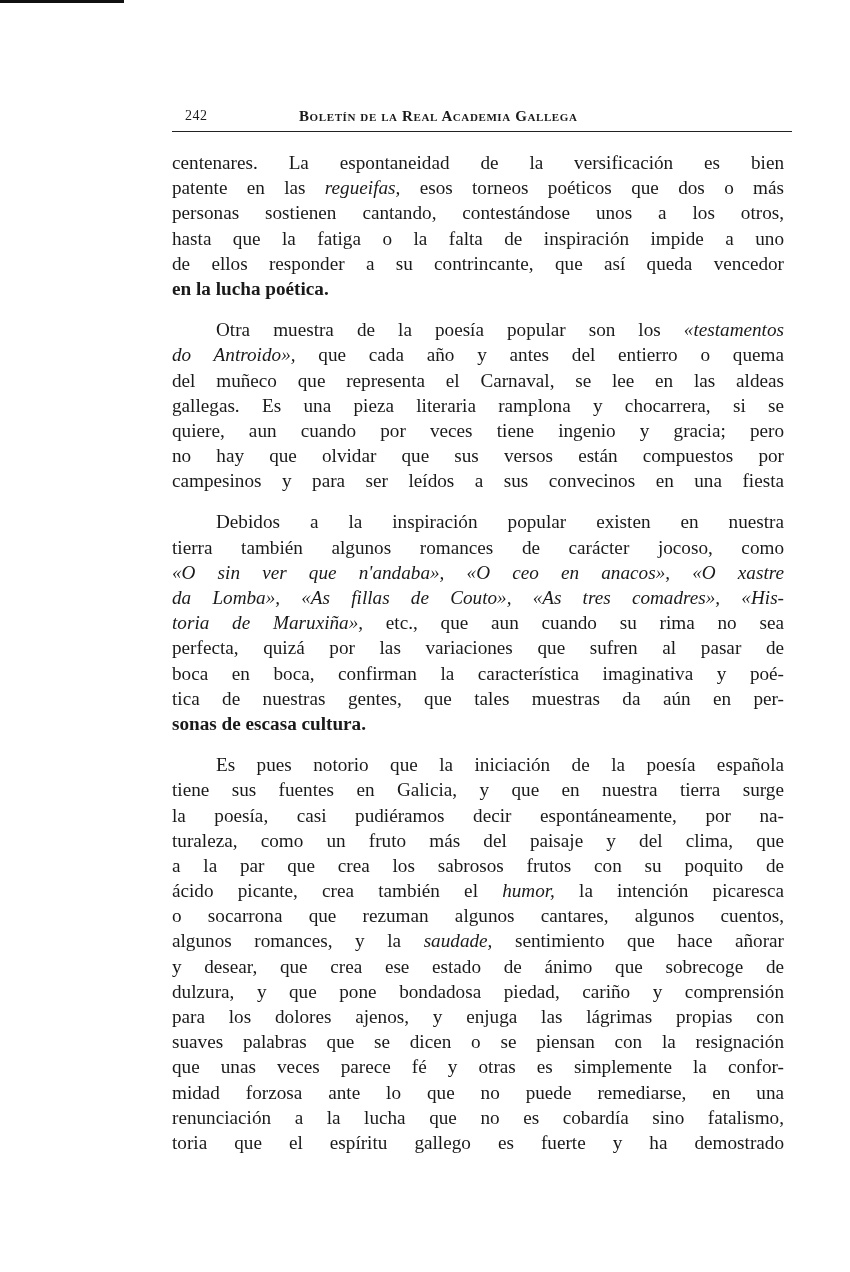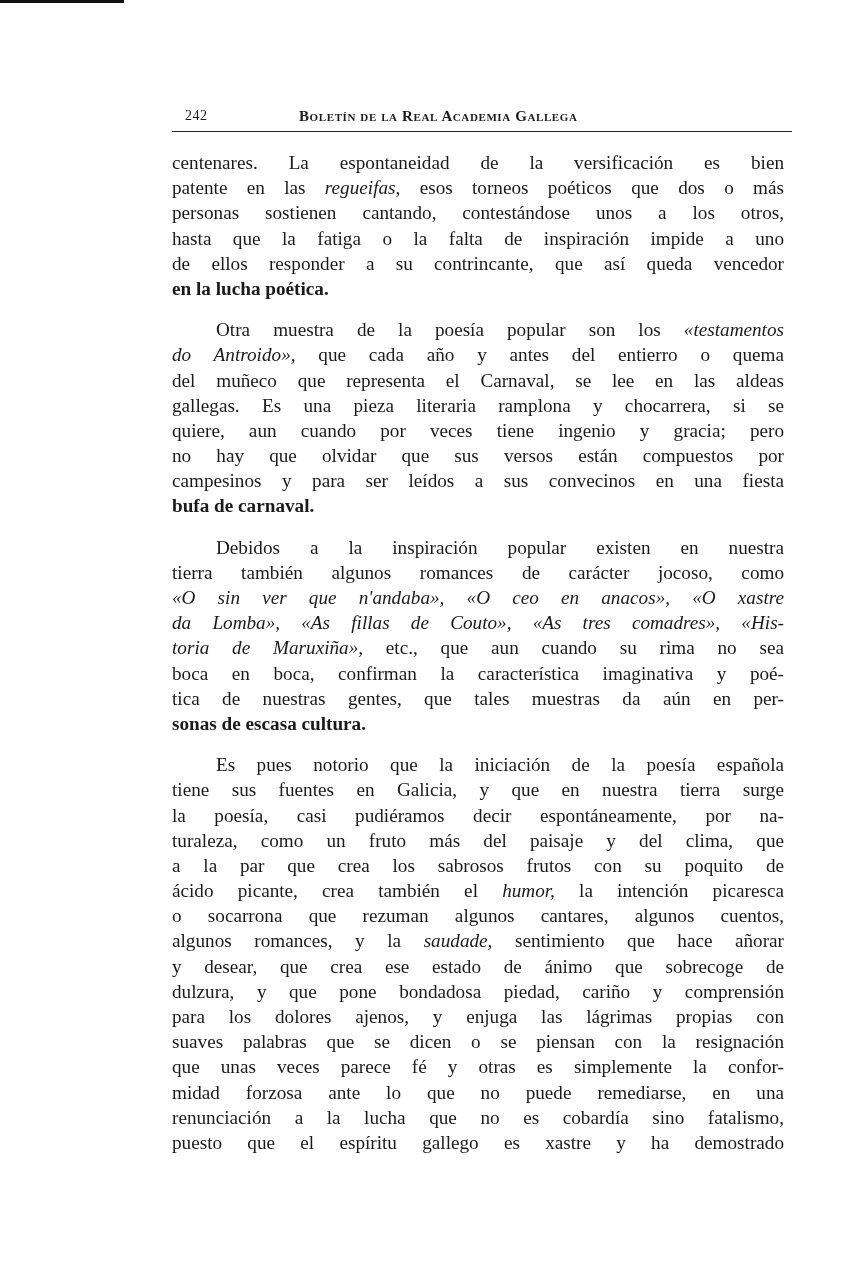--- a/index.html
+++ b/index.html
@@ -69,38 +69,38 @@
     <span class="line"><span>hasta que la fatiga o la falta de inspiración impide a uno</span></span>
     <span class="line"><span>de ellos responder a su contrincante, que así queda vencedor</span></span>
     <span class="line last"><span>en la lucha poética.</span></span>
     <span class="line indent"><span>Otra muestra de la poesía popular son los </span><i>«testamentos</i></span>
     <span class="line"><i>do Antroido»,</i><span> que cada año y antes del entierro o quema</span></span>
     <span class="line"><span>del muñeco que representa el Carnaval, se lee en las aldeas</span></span>
     <span class="line"><span>gallegas. Es una pieza literaria ramplona y chocarrera, si se</span></span>
     <span class="line"><span>quiere, aun cuando por veces tiene ingenio y gracia; pero</span></span>
     <span class="line"><span>no hay que olvidar que sus versos están compuestos por</span></span>
     <span class="line"><span>campesinos y para ser leídos a sus convecinos en una fiesta</span></span>
-    <span class="line last"><span>bufa de carnaval.</span></span>
     <span class="line indent"><span>Debidos a la inspiración popular existen en nuestra</span></span>
     <span class="line"><span>tierra también algunos romances de carácter jocoso, como</span></span>
     <span class="line"><i>«O sin ver que n'andaba», «O ceo en anacos», «O xastre</i></span>
     <span class="line"><i>da Lomba», «As fillas de Couto», «As tres comadres», «His-</i></span>
     <span class="line"><i>toria de Maruxiña»,</i><span> etc., que aun cuando su rima no sea</span></span>
+    <span class="line"><span>perfecta, quizá por las variaciones que sufren al pasar de</span></span>
     <span class="line"><span>boca en boca, confirman la característica imaginativa y poé-</span></span>
     <span class="line"><span>tica de nuestras gentes, que tales muestras da aún en per-</span></span>
     <span class="line last"><span>sonas de escasa cultura.</span></span>
     <span class="line indent"><span>Es pues notorio que la iniciación de la poesía española</span></span>
     <span class="line"><span>tiene sus fuentes en Galicia, y que en nuestra tierra surge</span></span>
     <span class="line"><span>la poesía, casi pudiéramos decir espontáneamente, por na-</span></span>
     <span class="line"><span>turaleza, como un fruto más del paisaje y del clima, que</span></span>
     <span class="line"><span>a la par que crea los sabrosos frutos con su poquito de</span></span>
     <span class="line"><span>ácido picante, crea también el </span><i>humor,</i><span> la intención picaresca</span></span>
     <span class="line"><span>o socarrona que rezuman algunos cantares, algunos cuentos,</span></span>
     <span class="line"><span>algunos romances, y la </span><i>saudade,</i><span> sentimiento que hace añorar</span></span>
     <span class="line"><span>y desear, que crea ese estado de ánimo que sobrecoge de</span></span>
     <span class="line"><span>dulzura, y que pone bondadosa piedad, cariño y comprensión</span></span>
     <span class="line"><span>para los dolores ajenos, y enjuga las lágrimas propias con</span></span>
     <span class="line"><span>suaves palabras que se dicen o se piensan con la resignación</span></span>
     <span class="line"><span>que unas veces parece fé y otras es simplemente la confor-</span></span>
     <span class="line"><span>midad forzosa ante lo que no puede remediarse, en una</span></span>
     <span class="line"><span>renunciación a la lucha que no es cobardía sino fatalismo,</span></span>
-    <span class="line"><span>puesto que el espíritu gallego es xastre y ha demostrado</span></span>
+    <span class="line"><span>toria que el espíritu gallego es fuerte y ha demostrado</span></span>
   </div>
 
 </body></html>

